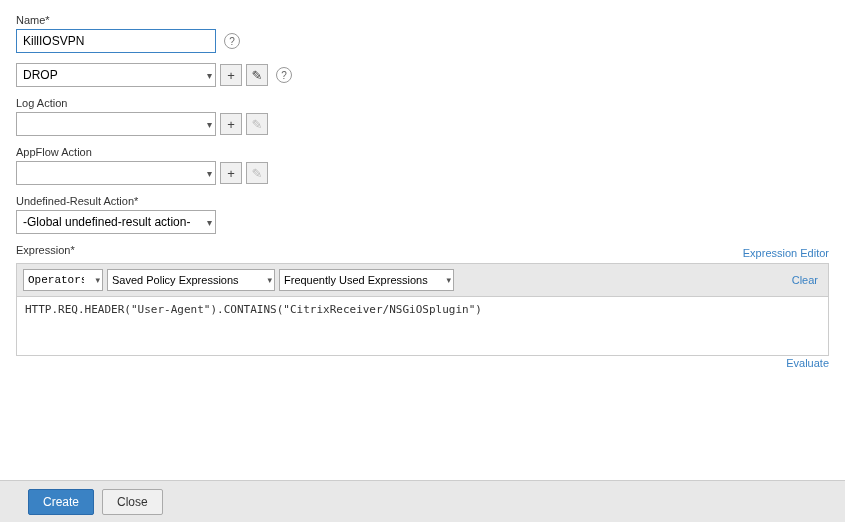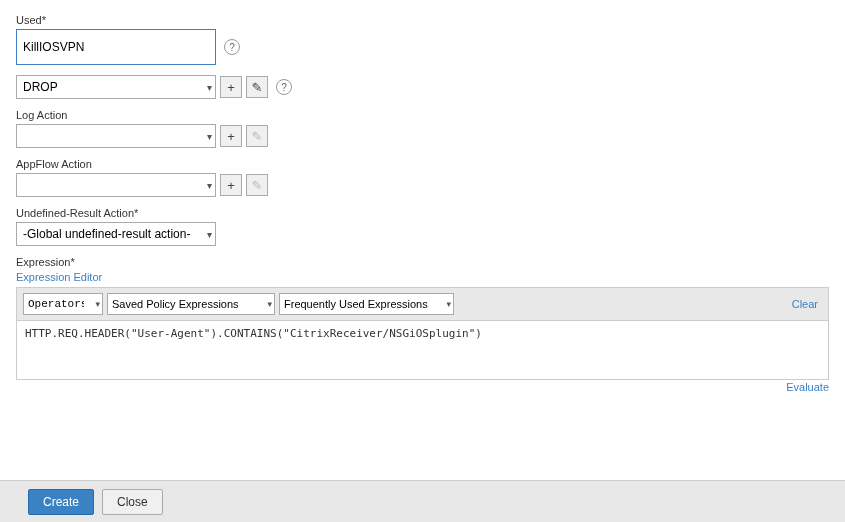--- a/index.html
+++ b/index.html
@@ -21,21 +21,21 @@
     .form-row {
       margin-bottom: 10px;
     }
     .field-label {
       font-size: 11px;
       color: #333;
       margin-bottom: 3px;
       display: block;
     }
     .text-input {
-      height: 36px;
+      height: 24px;
       border: 1.5px solid #3a82c4;
       padding: 2px 6px;
       font-size: 12px;
       width: 200px;
       outline: none;
     }
     .help-icon {
       display: inline-flex;
       align-items: center;
       justify-content: center;
@@ -98,23 +98,22 @@
     }
     .undefined-select {
       width: 200px;
     }
     .expression-section {
       margin-top: 8px;
     }
     .expression-header {
       display: flex;
       justify-content: space-between;
-      align-items: flex-start;
+      align-items: flex-end;
       margin-bottom: 4px;
-      flex-direction: column;
     }
     .expression-editor-link {
       color: #3a82c4;
       font-size: 11px;
       cursor: pointer;
       text-decoration: none;
     }
     .expression-toolbar {
       background: #e8e8e8;
       border: 1px solid #ccc;
@@ -218,21 +217,21 @@
       cursor: pointer;
       border-radius: 2px;
     }
   </style>
 </head>
 <body>
 
 <div class="form-container">
 
   <div class="form-row">
-    <span class="field-label">Used*</span>
+    <span class="field-label">Name*</span>
     <div class="inline-row">
       <input type="text" class="text-input" value="KillIOSVPN" style="">
       <span class="help-icon">?</span>
     </div>
   </div>
 
   <div class="form-row">
     <div class="inline-row">
       <div class="select-wrap">
         <select class="select-input">

